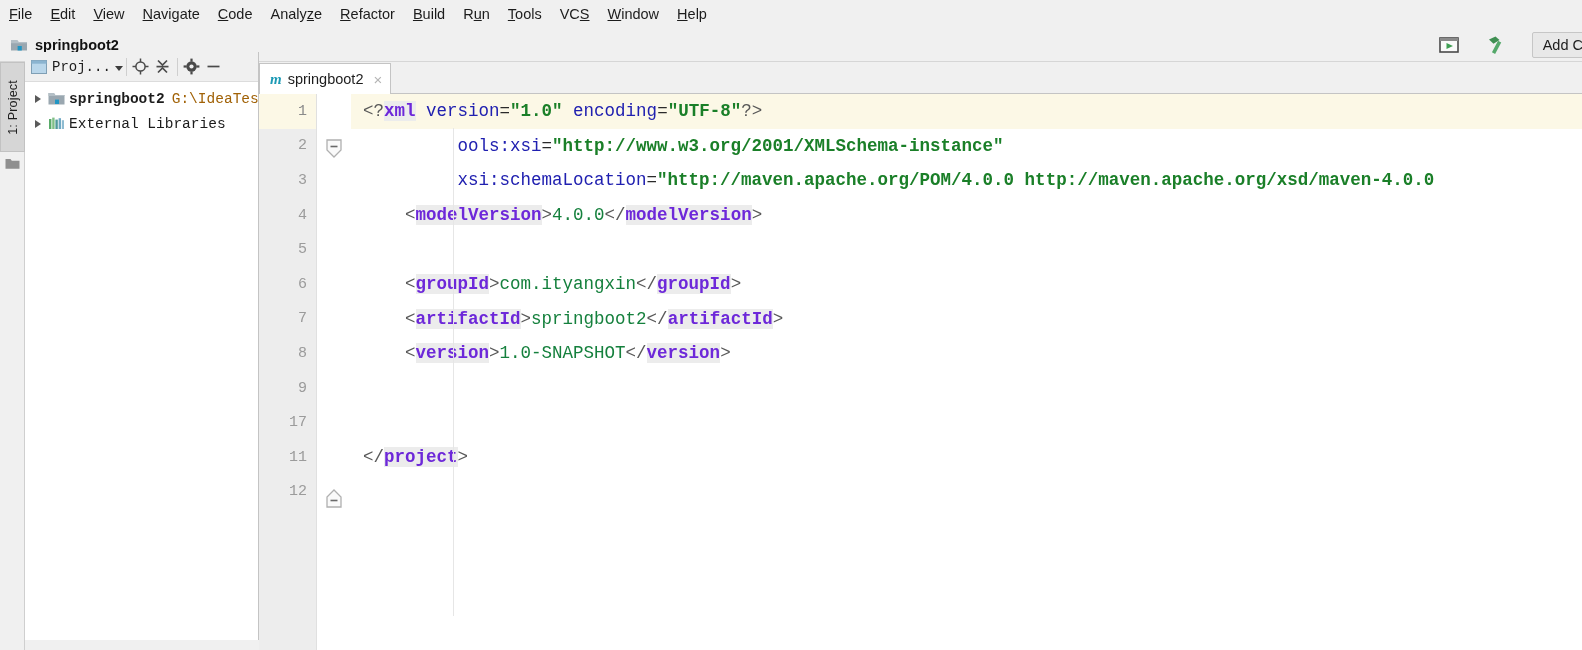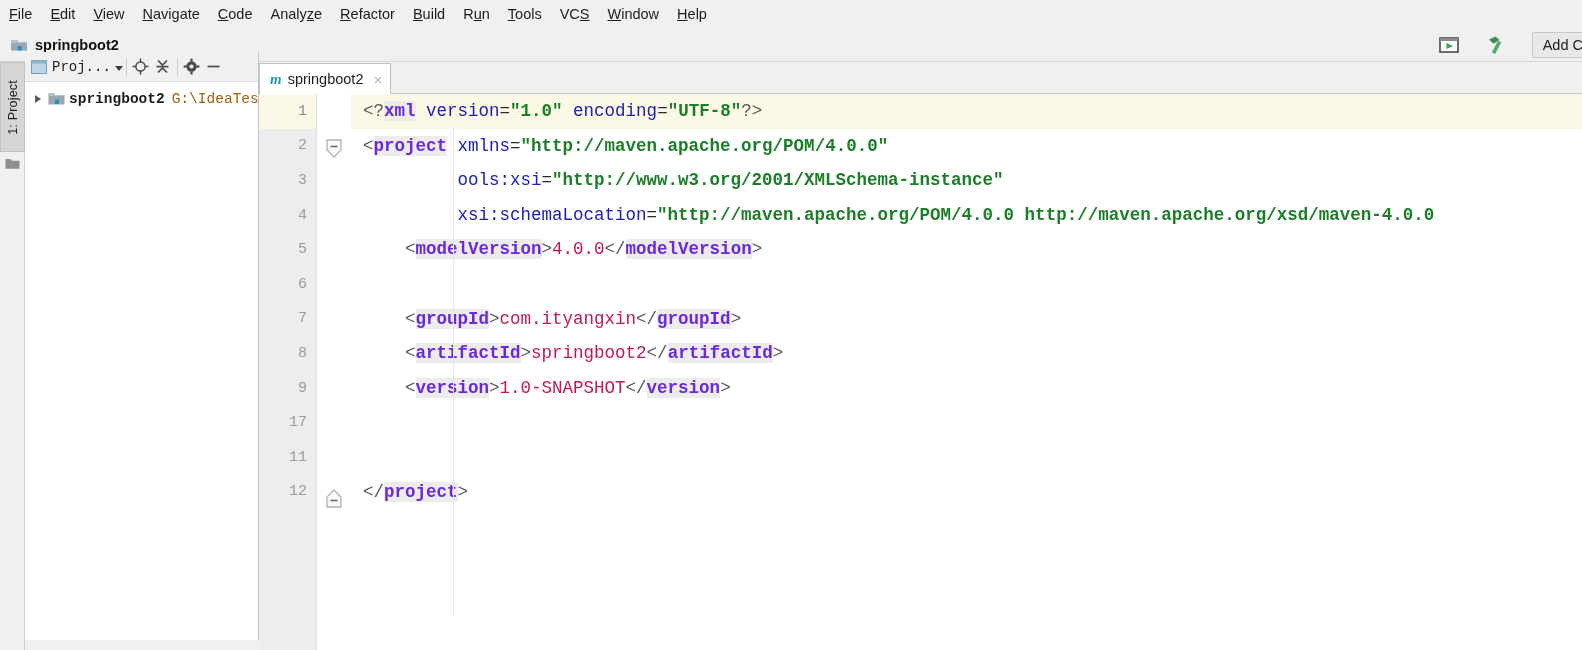--- a/index.html
+++ b/index.html
@@ -139,21 +139,21 @@
   .code-line {
     height: 34.6px; line-height: 34.6px; white-space: pre;
     font-family: "Liberation Mono", monospace; font-size: 17.5px;
     color: #20201f; padding-left: 12px;
   }
   .code-line.current { background: #fcf8e6; }
   .tk-br  { color: #585858; }
   .tk-tag { color: #6d28d9; font-weight: bold; background: #ececec; }
   .tk-att { color: #2020b0; }
   .tk-val { color: #1a7f28; font-weight: bold; }
-  .tk-txt { color: #be185d; }
+  .tk-txt { color: #15803d; }
   .tk-eq  { color: #2a2a2a; }
   .indent-guide {
     position: absolute; left: 102px; top: 34px; width: 1px; height: 488px; background: #e6e6e6;
   }
 
   svg { display: block; }
 </style>
 </head>
 <body>
 
@@ -275,20 +275,35 @@
           <svg width="17" height="15" viewBox="0 0 17 15">
             <path d="M0.5 2 h5.4 l1.4 1.9 H16.5 v9.6 H0.5 Z" fill="#9aa7b0"></path>
             <path d="M0.5 2 h5.4 l1.4 1.9 H16.5 v1.1 H0.5 Z" fill="#b4bfc6"></path>
             <rect x="7" y="8.6" width="4" height="4.4" fill="#2196c4"></rect>
           </svg>
         </span>
         <span class="tree-label bold">springboot2</span>
         <span class="tree-path">G:\IdeaTest</span>
       </div>
 
+      <div class="tree-row">
+        <span class="tw">
+            <span class="tw-arrow"></span>
+          </span>
+        <span class="tree-ic">
+          <svg width="17" height="15" viewBox="0 0 17 15">
+            <rect x="1" y="3" width="2.4" height="10" fill="#5aab6a"></rect>
+            <rect x="4.2" y="1.6" width="2.4" height="11.4" fill="#7fbf86"></rect>
+            <rect x="7.4" y="3.6" width="2.4" height="9.4" fill="#4f9a9a"></rect>
+            <rect x="10.6" y="2.2" width="2.4" height="10.8" fill="#6fa9c4"></rect>
+            <rect x="13.8" y="4.2" width="2.2" height="8.8" fill="#8fbcd2"></rect>
+          </svg>
+        </span>
+        <span class="tree-label">External Libraries</span>
+      </div>
 
     </div>
   </div>
 
   <div class="tabsbar">
     <div class="etab">
       <span class="m-icon">m</span>
       <span class="etab-label">springboot2</span>
       <span class="etab-close">×</span>
     </div>
@@ -323,21 +338,20 @@
           <path d="M4 20 H18 V10 L11 3 L4 10 Z" fill="#fafafa" stroke="#b0b0b0" stroke-width="1.3"></path>
           <line x1="7.5" y1="13.5" x2="14.5" y2="13.5" stroke="#6a6a6a" stroke-width="1.6"></line>
         </svg>
       </div>
     </div>
 
     <div class="codearea">
       <div class="indent-guide"></div>
       <div id="code-lines">
           <div class="code-line current"><span class="tk-br">&lt;?</span><span class="tk-tag">xml</span><span class="tk-txt"> </span><span class="tk-att">version</span><span class="tk-eq">=</span><span class="tk-val">"1.0"</span><span class="tk-txt"> </span><span class="tk-att">encoding</span><span class="tk-eq">=</span><span class="tk-val">"UTF-8"</span><span class="tk-br">?&gt;</span></div>
-          <div class="code-line"><span class="tk-br">&lt;</span><span class="tk-tag">project</span><span class="tk-txt"> </span><span class="tk-att">xmlns</span><span class="tk-eq">=</span><span class="tk-val">"http://maven.apache.org/POM/4.0.0"</span></div>
           <div class="code-line"><span class="tk-txt">         </span><span class="tk-att">ools:xsi</span><span class="tk-eq">=</span><span class="tk-val">"http://www.w3.org/2001/XMLSchema-instance"</span></div>
           <div class="code-line"><span class="tk-txt">         </span><span class="tk-att">xsi:schemaLocation</span><span class="tk-eq">=</span><span class="tk-val">"http://maven.apache.org/POM/4.0.0 http://maven.apache.org/xsd/maven-4.0.0</span></div>
           <div class="code-line"><span class="tk-txt">    </span><span class="tk-br">&lt;</span><span class="tk-tag">modelVersion</span><span class="tk-br">&gt;</span><span class="tk-txt">4.0.0</span><span class="tk-br">&lt;/</span><span class="tk-tag">modelVersion</span><span class="tk-br">&gt;</span></div>
           <div class="code-line">&nbsp;</div>
           <div class="code-line"><span class="tk-txt">    </span><span class="tk-br">&lt;</span><span class="tk-tag">groupId</span><span class="tk-br">&gt;</span><span class="tk-txt">com.ityangxin</span><span class="tk-br">&lt;/</span><span class="tk-tag">groupId</span><span class="tk-br">&gt;</span></div>
           <div class="code-line"><span class="tk-txt">    </span><span class="tk-br">&lt;</span><span class="tk-tag">artifactId</span><span class="tk-br">&gt;</span><span class="tk-txt">springboot2</span><span class="tk-br">&lt;/</span><span class="tk-tag">artifactId</span><span class="tk-br">&gt;</span></div>
           <div class="code-line"><span class="tk-txt">    </span><span class="tk-br">&lt;</span><span class="tk-tag">version</span><span class="tk-br">&gt;</span><span class="tk-txt">1.0-SNAPSHOT</span><span class="tk-br">&lt;/</span><span class="tk-tag">version</span><span class="tk-br">&gt;</span></div>
           <div class="code-line">&nbsp;</div>
           <div class="code-line">&nbsp;</div>
           <div class="code-line"><span class="tk-br">&lt;/</span><span class="tk-tag">project</span><span class="tk-br">&gt;</span></div>

